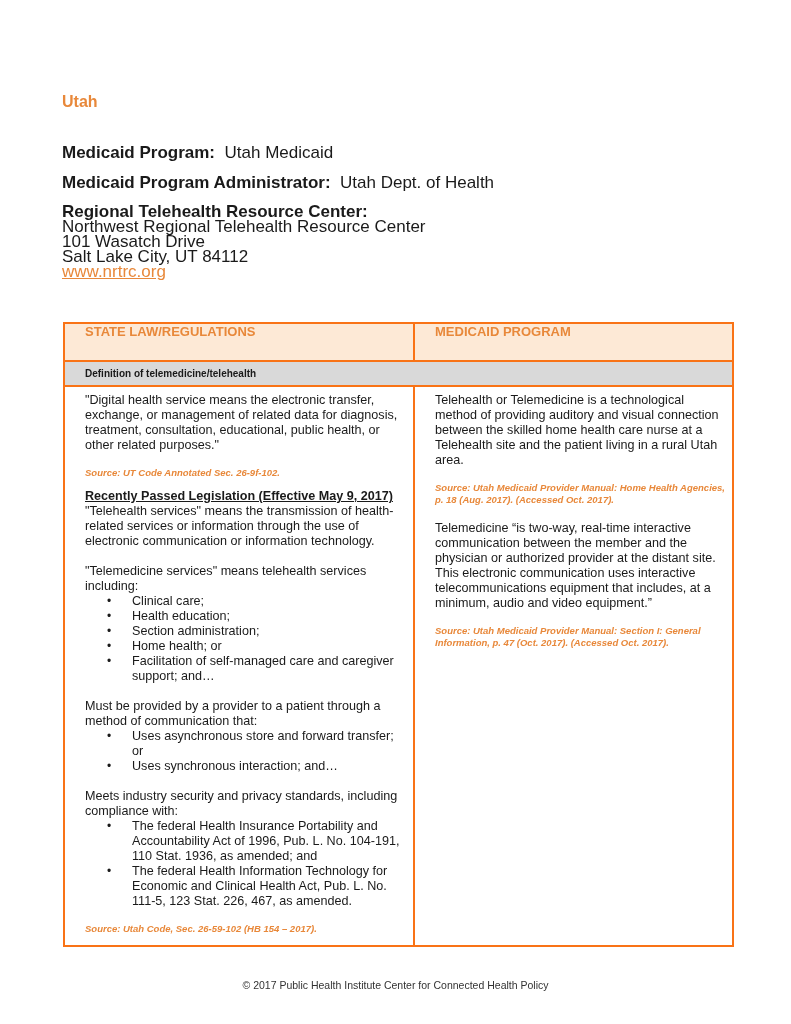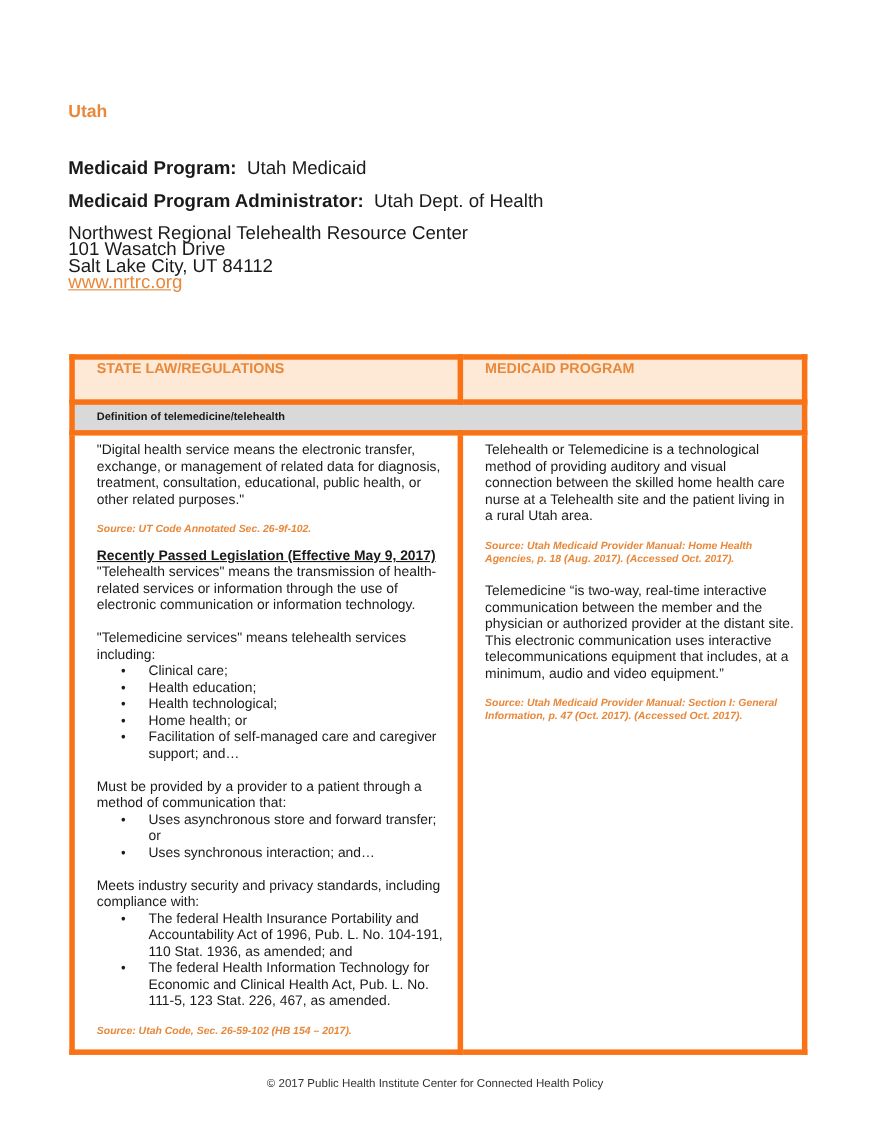--- a/index.html
+++ b/index.html
@@ -17,21 +17,21 @@
     .info-admin { top: 175px; }
     .info-rtrc { top: 204px; }
     .info-rtrc div { line-height: 15px; }
     .link { color: #e8883a; text-decoration: underline; }
 
     table.main {
       position: absolute; left: 63px; top: 322px; width: 671px;
       border-collapse: collapse; font-size: 12.6px; line-height: 15px;
     }
     table.main td, table.main th {
-      border: 5px solid #f97316; vertical-align: top; text-align: left; padding-left: 20px;
+      border: 2px solid #f97316; vertical-align: top; text-align: left; padding-left: 20px;
     }
     th.hdr {
       background: #fde9d6; color: #e8883a; font-weight: bold;
       height: 36px; padding: 0 7px; vertical-align: middle; font-size: 13px;
     }
     td.section {
       background: #d9d9d9; font-weight: bold; padding: 4px 7px; height: 15px; font-size: 10px;
     }
     td.col { padding: 6px 7px 6px 7px; height: 546px; }
     td.col-left { width: 321px; }
@@ -59,20 +59,21 @@
   <span class="lbl">Medicaid Program:</span>&nbsp;
   <span>Utah Medicaid</span>
 </div>
 
 <div class="info info-admin">
   <span class="lbl">Medicaid Program Administrator:</span>&nbsp;
   <span>Utah Dept. of Health</span>
 </div>
 
 <div class="info info-rtrc">
+  <div class="lbl">Regional Telehealth Resource Center:</div>
   <div>Northwest Regional Telehealth Resource Center</div>
   <div>101 Wasatch Drive</div>
   <div>Salt Lake City, UT 84112</div>
   <div><span class="link">www.nrtrc.org</span></div>
 </div>
 
 <table class="main">
   <tbody>
       <tr>
     <th class="hdr">STATE LAW/REGULATIONS</th>
@@ -84,21 +85,21 @@
   <tr>
     <td class="col col-left">
       <p>"Digital health service means the electronic transfer, exchange, or management of related data for diagnosis, treatment, consultation, educational, public health, or other related purposes."</p>
       <p class="src">Source: UT Code Annotated Sec. 26-9f-102.</p>
       <p class="heading-ul">Recently Passed Legislation (Effective May 9, 2017)</p>
       <p>"Telehealth services" means the transmission of health-related services or information through the use of electronic communication or information technology.</p>
       <p class="gap">"Telemedicine services" means telehealth services including:</p>
       <ul>
         <li><span class="bullet">•</span><span>Clinical care;</span></li>
         <li><span class="bullet">•</span><span>Health education;</span></li>
-        <li><span class="bullet">•</span><span>Health technological;</span></li>
+        <li><span class="bullet">•</span><span>Section administration;</span></li>
         <li><span class="bullet">•</span><span>Home health; or</span></li>
         <li><span class="bullet">•</span><span>Facilitation of self-managed care and caregiver support; and…</span></li>
       </ul>
       <p class="gap">Must be provided by a provider to a patient through a method of communication that:</p>
       <ul>
         <li><span class="bullet">•</span><span>Uses asynchronous store and forward transfer; or</span></li>
         <li><span class="bullet">•</span><span>Uses synchronous interaction; and…</span></li>
       </ul>
       <p class="gap">Meets industry security and privacy standards, including compliance with:</p>
       <ul>

